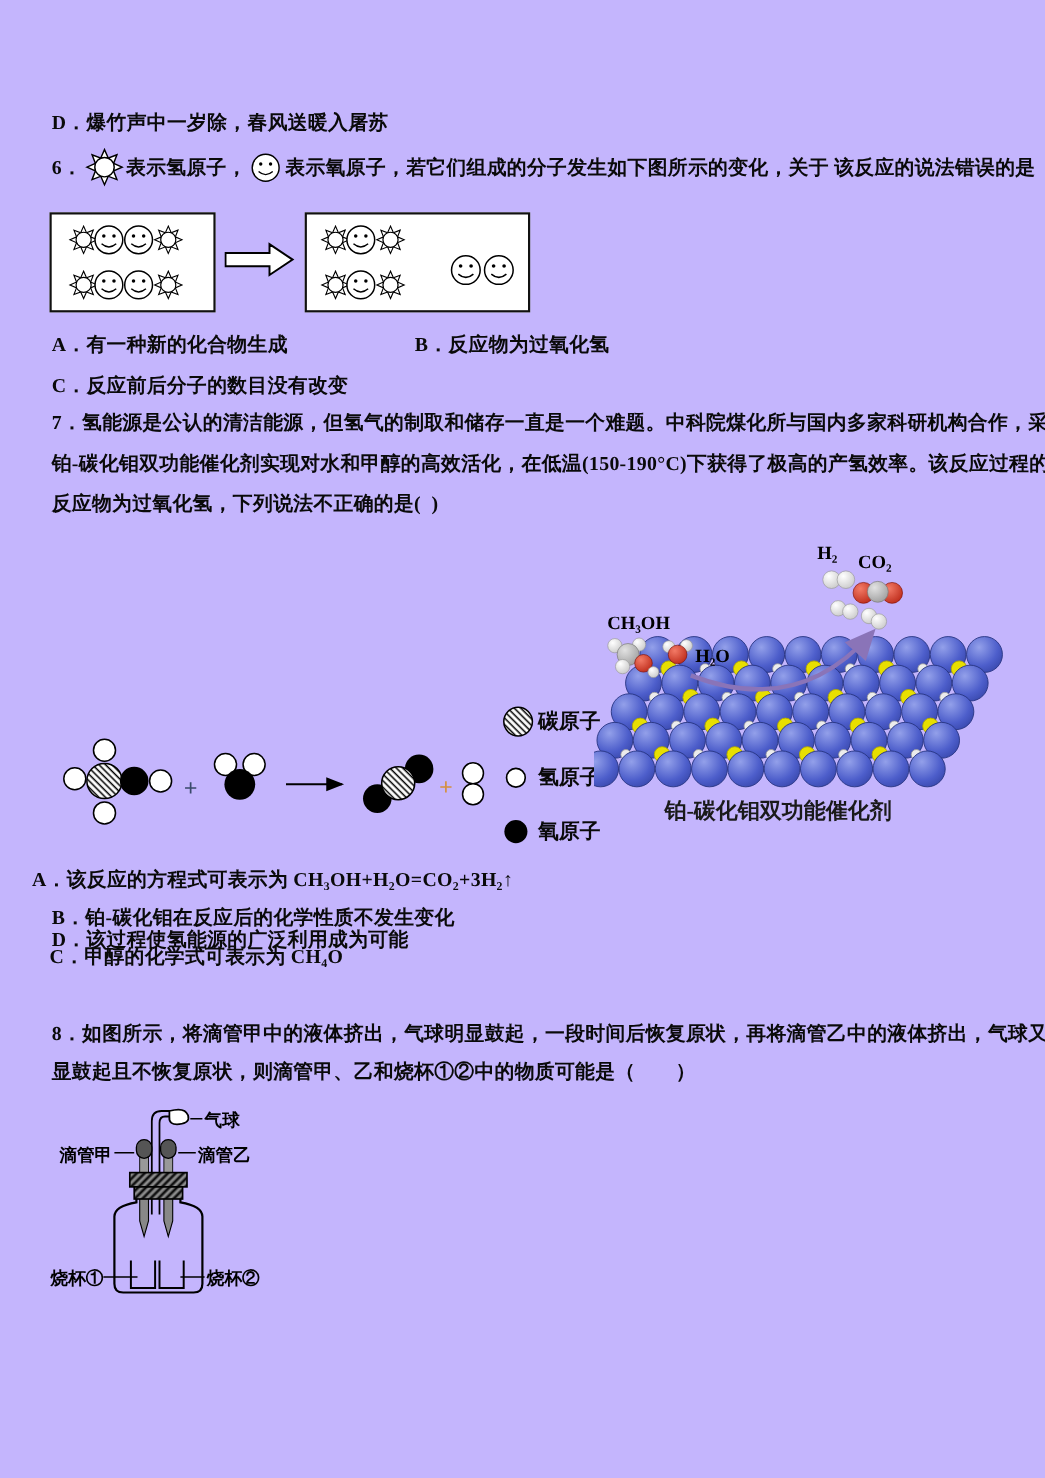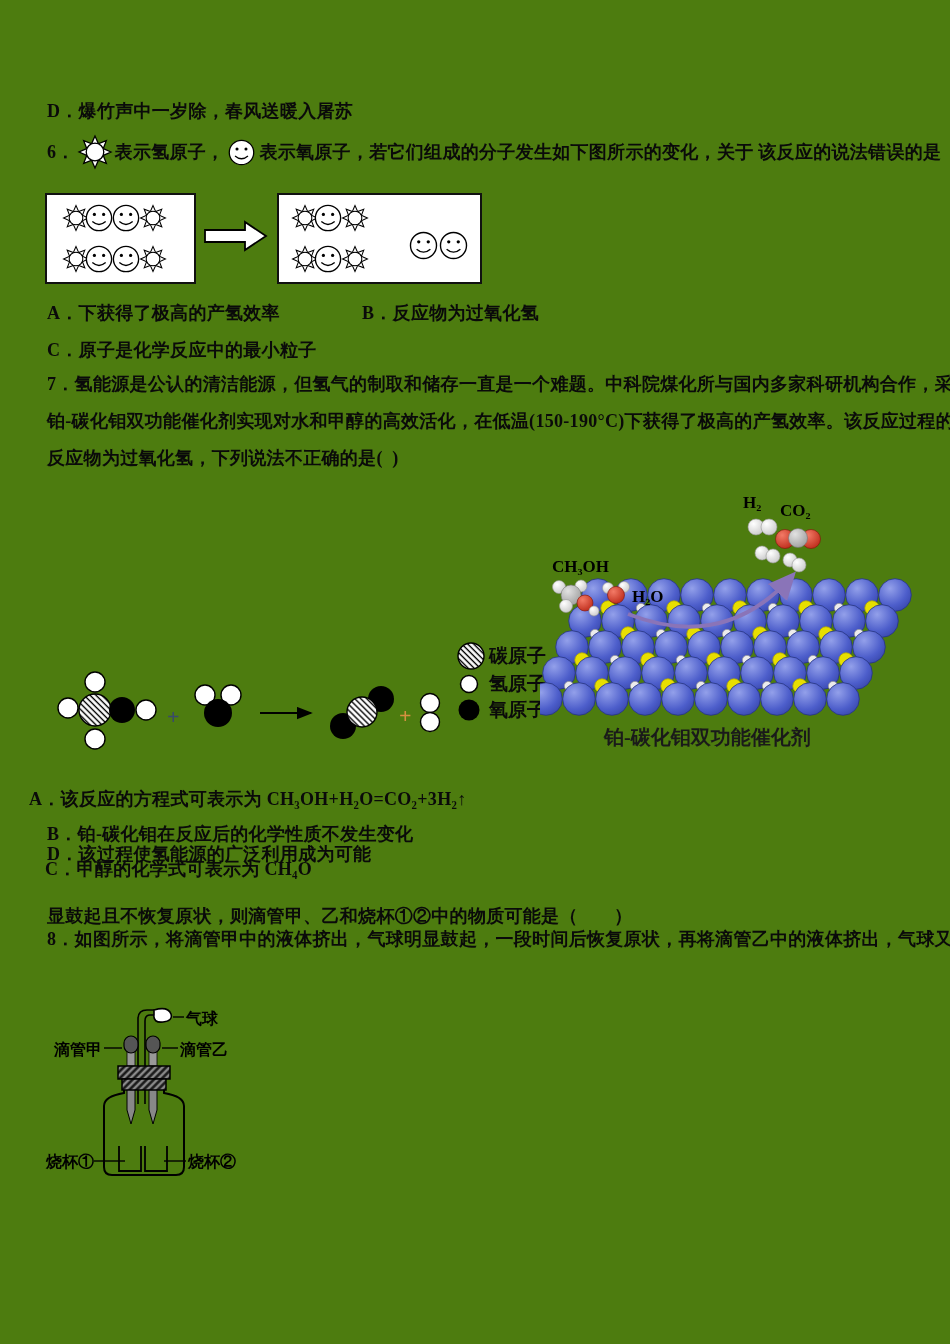--- a/index.html
+++ b/index.html
@@ -1,23 +1,23 @@
 <!DOCTYPE html>
 <html><head>
 <meta charset="utf-8">
 <style>
   html,body{margin:0;padding:0;background:#fff;}
-  .page{position:relative;width:950px;height:1344px;background:#4d7c0f;overflow:hidden;
+  .page{position:relative;width:950px;height:1344px;background:#c4b5fd;overflow:hidden;
         font-family:"Liberation Serif","DejaVu Serif",serif;color:#0a0a0a;}
   .t{position:absolute;font-weight:700;font-size:18px;letter-spacing:.3px;white-space:pre;}
   .stem{display:flex;align-items:center;gap:2px;}
   .icon-inline{display:inline-block;vertical-align:middle;}
   .mol-box{position:absolute;border:2px solid #111;background:#fff;display:flex;}
   .mol-col{display:flex;flex-direction:column;justify-content:space-evenly;align-items:center;height:100%;}
-  .legend{position:absolute;display:flex;flex-direction:column;gap:0;}
+  .legend{position:absolute;display:flex;flex-direction:column;gap:23px;}
   .legend-row{display:flex;align-items:center;gap:3px;font-weight:700;font-size:19px;}
   svg{display:block;}
   .abs{position:absolute;}
   .defs-holder{position:absolute;width:0;height:0;overflow:hidden;}
 </style>
 </head>
 <body>
 
 <div class="page">
 
@@ -124,23 +124,23 @@
           <use href="#smiley" x="21" y="2" width="32" height="32"></use>
         <use href="#sun" x="50" y="4" width="28" height="28"></use>
       </svg>
     </div>
     <svg width="64" height="36" style="margin-left:32px;margin-top:12px;">
       <use href="#smiley" x="0" y="2" width="33" height="33"></use>
         <use href="#smiley" x="30" y="2" width="33" height="33"></use>
     </svg>
   </div>
 
-  <div class="t" style="left:47px;top:301px">A．下获得了极高的产氢效率</div>
-  <div class="t" style="left:362px;top:301px">B．反应物为过氧化氢</div>
-  <div class="t" style="left:47px;top:338px">C．原子是化学反应中的最小粒子</div>
+  <div class="t" style="left:47px;top:301px">A．有一种新的化合物生成</div>
+  <div class="t" style="left:377px;top:301px">B．反应物为过氧化氢</div>
+  <div class="t" style="left:47px;top:338px">C．反应前后分子的数目没有改变</div>
 
   <div class="t" style="left:47px;top:372px">7．氢能源是公认的清洁能源，但氢气的制取和储存一直是一个难题。中科院煤化所与国内多家科研机构合作，采用</div>
   <div class="t" style="left:47px;top:409px">铂-碳化钼双功能催化剂实现对水和甲醇的高效活化，在低温(150-190°C)下获得了极高的产氢效率。该反应过程的微观</div>
   <div class="t" style="left:47px;top:446px">反应物为过氧化氢，下列说法不正确的是(  )</div>
 
   <svg class="abs" style="left:55px;top:663px" width="400" height="100" viewBox="0 0 400 100">
     <g>
       <circle cx="40" cy="19" r="10" fill="#fff" stroke="#000" stroke-width="1.4"></circle>
       <circle cx="13" cy="45" r="10" fill="#fff" stroke="#000" stroke-width="1.4"></circle>
       <circle cx="40" cy="76" r="10" fill="#fff" stroke="#000" stroke-width="1.4"></circle>
@@ -310,21 +310,21 @@
     </g>
     <text x="64" y="262" font-size="20" font-weight="bold" fill="#1a1a1a">铂-碳化钼双功能催化剂</text>
   </svg>
 
   <div class="t" style="left:29px;top:787px">A．该反应的方程式可表示为 CH₃OH+H₂O=CO₂+3H₂↑</div>
   <div class="t" style="left:47px;top:822px">B．铂-碳化钼在反应后的化学性质不发生变化</div>
   <div class="t" style="left:45px;top:857px">C．甲醇的化学式可表示为 CH₄O</div>
   <div class="t" style="left:47px;top:842px">D．该过程使氢能源的广泛利用成为可能</div>
 
   <div class="t" style="left:47px;top:927px">8．如图所示，将滴管甲中的液体挤出，气球明显鼓起，一段时间后恢复原状，再将滴管乙中的液体挤出，气球又明</div>
-  <div class="t" style="left:47px;top:904px">显鼓起且不恢复原状，则滴管甲、乙和烧杯①②中的物质可能是（　　）</div>
+  <div class="t" style="left:47px;top:962px">显鼓起且不恢复原状，则滴管甲、乙和烧杯①②中的物质可能是（　　）</div>
 
   <svg class="abs" style="left:42px;top:1004px" width="210" height="180" viewBox="0 0 210 180">
 
     <path d="M96,100 L96,15 Q96,6 105,6 L113,6" fill="none" stroke="#000" stroke-width="1.6"></path>
     <path d="M103,100 L103,17 Q103,11 108,11 L112,11" fill="none" stroke="#000" stroke-width="1.6"></path>
     <path d="M112,6 Q126,2 129,10 Q131,17 121,18 Q111,19 112,11 Z" fill="#fff" stroke="#000" stroke-width="1.6"></path>
     <line x1="131" y1="13" x2="142" y2="13" stroke="#000" stroke-width="1.4"></line>
     <text x="144" y="20" font-size="16" font-weight="bold">气球</text>
 
     <g>

